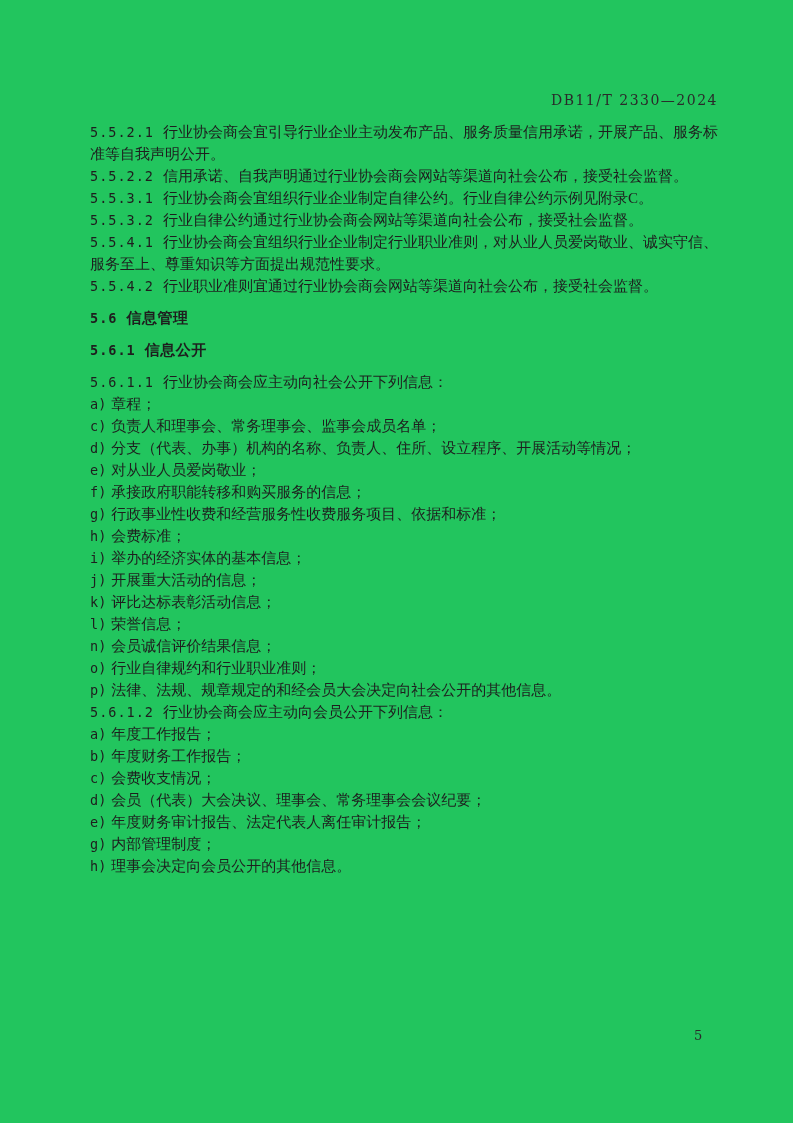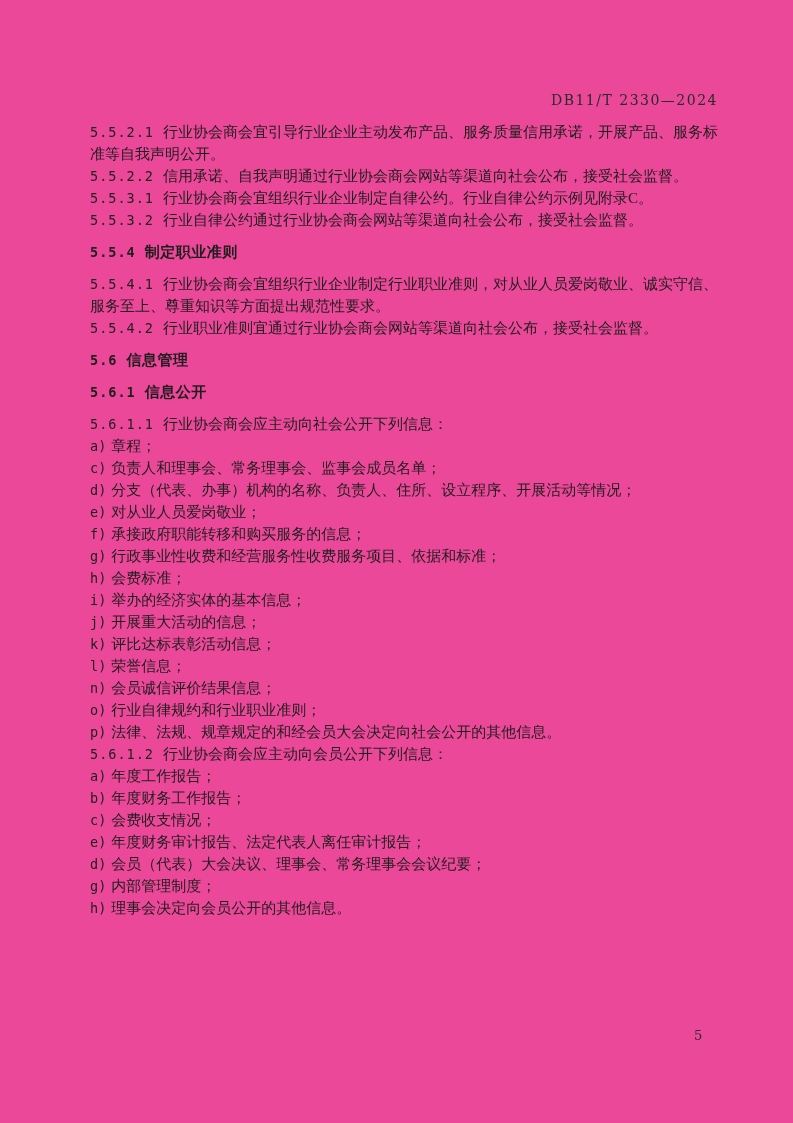--- a/index.html
+++ b/index.html
@@ -4,21 +4,21 @@
 <style>
   html, body {
     margin: 0;
     padding: 0;
     background: #ffffff;
   }
   .page {
     position: relative;
     width: 793px;
     height: 1123px;
-    background: #ec4899;
+    background: #22c55e;
     overflow: hidden;
     font-family: "Liberation Serif", "DejaVu Serif", serif;
     color: #1e1e1e;
   }
   .page-header {
     position: absolute;
     top: 92px;
     left: 90px;
     width: 628px;
     text-align: right;
@@ -82,21 +82,20 @@
 <div class="page">
   <div class="page-header">
     <span>DB11/T 2330—2024</span>
   </div>
 
   <main class="doc-body" id="doc-body">
       <p class="block block-clause"><span class="num">5.5.2.1</span><span class="txt">行业协会商会宜引导行业企业主动发布产品、服务质量信用承诺，开展产品、服务标准等自我声明公开。</span></p>
       <p class="block block-clause"><span class="num">5.5.2.2</span><span class="txt">信用承诺、自我声明通过行业协会商会网站等渠道向社会公布，接受社会监督。</span></p>
       <p class="block block-clause"><span class="num">5.5.3.1</span><span class="txt">行业协会商会宜组织行业企业制定自律公约。行业自律公约示例见附录C。</span></p>
       <p class="block block-clause"><span class="num">5.5.3.2</span><span class="txt">行业自律公约通过行业协会商会网站等渠道向社会公布，接受社会监督。</span></p>
-      <p class="block block-heading"><span class="num">5.5.4</span><span class="txt">制定职业准则</span></p>
       <p class="block block-clause"><span class="num">5.5.4.1</span><span class="txt">行业协会商会宜组织行业企业制定行业职业准则，对从业人员爱岗敬业、诚实守信、服务至上、尊重知识等方面提出规范性要求。</span></p>
       <p class="block block-clause"><span class="num">5.5.4.2</span><span class="txt">行业职业准则宜通过行业协会商会网站等渠道向社会公布，接受社会监督。</span></p>
       <p class="block block-heading"><span class="num">5.6</span><span class="txt">信息管理</span></p>
       <p class="block block-heading"><span class="num">5.6.1</span><span class="txt">信息公开</span></p>
       <p class="block block-clause"><span class="num">5.6.1.1</span><span class="txt">行业协会商会应主动向社会公开下列信息：</span></p>
       <p class="block block-item"><span class="item-label">a)</span><span class="txt">章程；</span></p>
       <p class="block block-item"><span class="item-label">c)</span><span class="txt">负责人和理事会、常务理事会、监事会成员名单；</span></p>
       <p class="block block-item"><span class="item-label">d)</span><span class="txt">分支（代表、办事）机构的名称、负责人、住所、设立程序、开展活动等情况；</span></p>
       <p class="block block-item"><span class="item-label">e)</span><span class="txt">对从业人员爱岗敬业；</span></p>
       <p class="block block-item"><span class="item-label">f)</span><span class="txt">承接政府职能转移和购买服务的信息；</span></p>
@@ -106,22 +105,22 @@
       <p class="block block-item"><span class="item-label">j)</span><span class="txt">开展重大活动的信息；</span></p>
       <p class="block block-item"><span class="item-label">k)</span><span class="txt">评比达标表彰活动信息；</span></p>
       <p class="block block-item"><span class="item-label">l)</span><span class="txt">荣誉信息；</span></p>
       <p class="block block-item"><span class="item-label">n)</span><span class="txt">会员诚信评价结果信息；</span></p>
       <p class="block block-item"><span class="item-label">o)</span><span class="txt">行业自律规约和行业职业准则；</span></p>
       <p class="block block-item"><span class="item-label">p)</span><span class="txt">法律、法规、规章规定的和经会员大会决定向社会公开的其他信息。</span></p>
       <p class="block block-subclause"><span class="num">5.6.1.2</span><span class="txt">行业协会商会应主动向会员公开下列信息：</span></p>
       <p class="block block-item"><span class="item-label">a)</span><span class="txt">年度工作报告；</span></p>
       <p class="block block-item"><span class="item-label">b)</span><span class="txt">年度财务工作报告；</span></p>
       <p class="block block-item"><span class="item-label">c)</span><span class="txt">会费收支情况；</span></p>
+      <p class="block block-item"><span class="item-label">d)</span><span class="txt">会员（代表）大会决议、理事会、常务理事会会议纪要；</span></p>
       <p class="block block-item"><span class="item-label">e)</span><span class="txt">年度财务审计报告、法定代表人离任审计报告；</span></p>
-      <p class="block block-item"><span class="item-label">d)</span><span class="txt">会员（代表）大会决议、理事会、常务理事会会议纪要；</span></p>
       <p class="block block-item"><span class="item-label">g)</span><span class="txt">内部管理制度；</span></p>
       <p class="block block-item"><span class="item-label">h)</span><span class="txt">理事会决定向会员公开的其他信息。</span></p>
     </main>
 
   <div class="page-footer-num">
     <span>5</span>
   </div>
 </div>
 
 </body></html>

